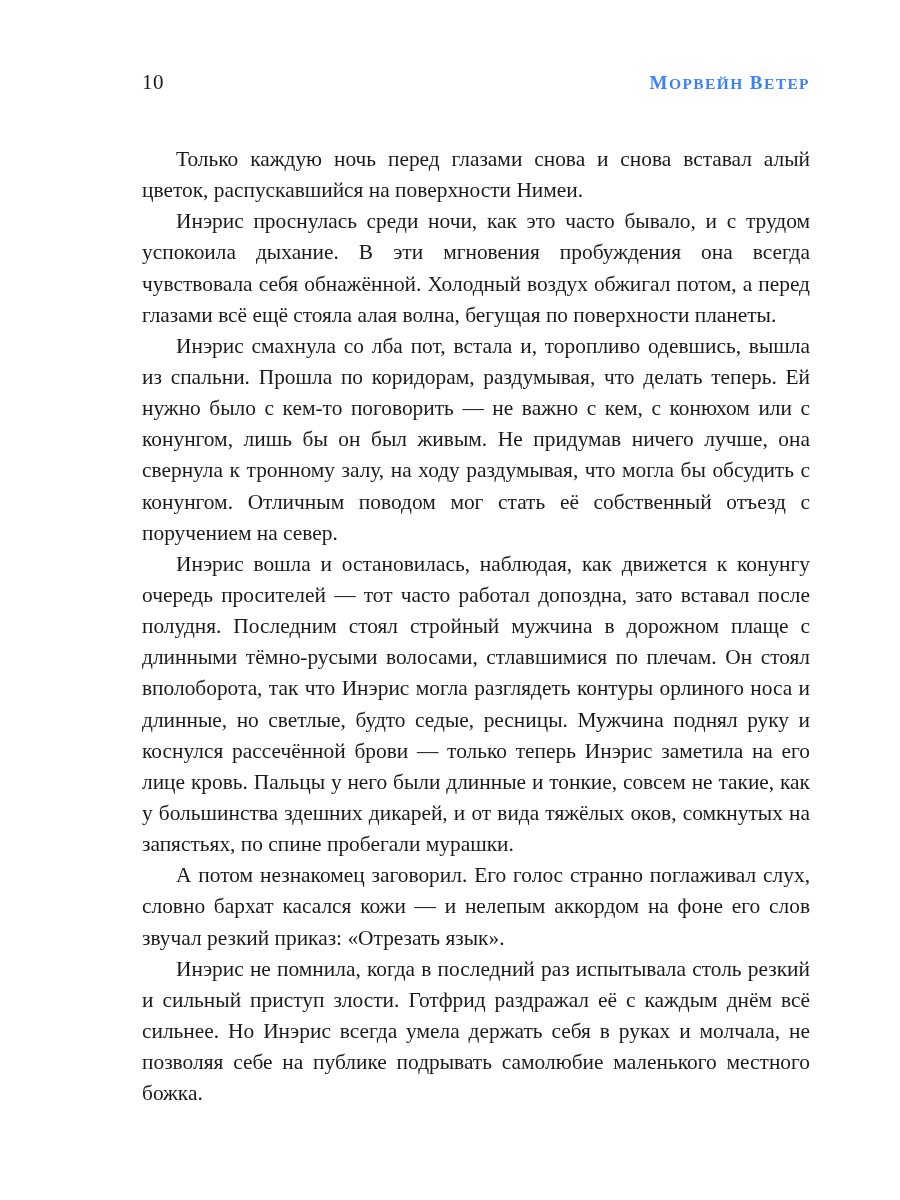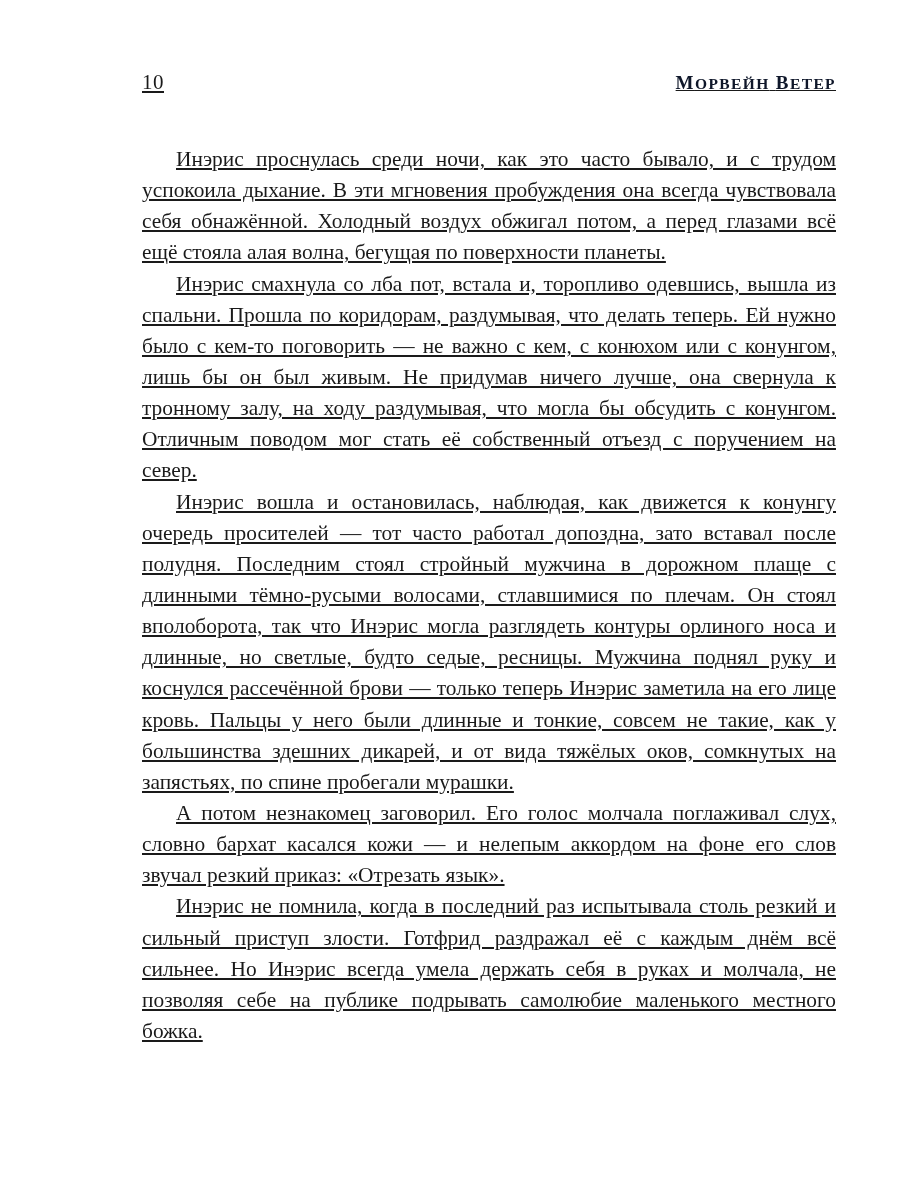--- a/index.html
+++ b/index.html
@@ -12,42 +12,41 @@
     height: 1200px;
     overflow: hidden;
     font-family: "Liberation Serif", serif;
     color: #1a1a1a;
   }
   .page {
     position: relative;
     width: 900px;
     height: 1200px;
     box-sizing: border-box;
-    padding: 70px 64px 60px 142px;
-    text-decoration: underline;
+    padding: 70px 90px 60px 142px;
   }
   .running-head {
     display: flex;
     align-items: baseline;
     justify-content: space-between;
     height: 30px;
     margin-bottom: 44px;
   }
   .folio {
     font-family: "Liberation Serif", serif;
     font-size: 21px;
     letter-spacing: 0.5px;
     color: #1a1a1a;
   }
   .author-head {
     font-family: "Liberation Serif", serif;
     font-size: 19px;
     font-weight: bold;
     letter-spacing: 1.4px;
-    color: #0f172a;
+    color: #3b82f6;
     text-transform: none;
     margin-left: 8px;
   }
   .author-head .small-caps {
     font-size: 15.5px;
   }
   .body-text {
     font-size: 21.4px;
     line-height: 1.455;
     text-align: justify;
@@ -70,20 +69,21 @@
 
   <div class="running-head">
     <div class="folio">10</div>
     <div class="author-head">
       <span>М</span><span class="small-caps">ОРВЕЙН</span>
       <span>В</span><span class="small-caps">ЕТЕР</span>
     </div>
   </div>
 
   <div class="body-text">
+    <p>Только каждую ночь перед глазами снова и снова вставал алый цветок, распускавшийся на поверхности Нимеи.</p>
     <p>Инэрис проснулась среди ночи, как это часто бывало, и с трудом успокоила дыхание. В эти мгновения пробуждения она всегда чувствовала себя обнажённой. Холодный воздух обжигал потом, а перед глазами всё ещё стояла алая волна, бегущая по поверхности планеты.</p>
     <p>Инэрис смахнула со лба пот, встала и, торопливо одевшись, вышла из спальни. Прошла по коридорам, раздумывая, что делать теперь. Ей нужно было с кем-то поговорить — не важно с кем, с конюхом или с конунгом, лишь бы он был живым. Не придумав ничего лучше, она свернула к тронному залу, на ходу раздумывая, что могла бы обсудить с конунгом. Отличным поводом мог стать её собственный отъезд с поручением на север.</p>
     <p>Инэрис вошла и остановилась, наблюдая, как движется к конунгу очередь просителей — тот часто работал допоздна, зато вставал после полудня. Последним стоял стройный мужчина в дорожном плаще с длинными тёмно-русыми волосами, стлавшимися по плечам. Он стоял вполоборота, так что Инэрис могла разглядеть контуры орлиного носа и длинные, но светлые, будто седые, ресницы. Мужчина поднял руку и коснулся рассечённой брови — только теперь Инэрис заметила на его лице кровь. Пальцы у него были длинные и тонкие, совсем не такие, как у большинства здешних дикарей, и от вида тяжёлых оков, сомкнутых на запястьях, по спине пробегали мурашки.</p>
-    <p>А потом незнакомец заговорил. Его голос молчала поглаживал слух, словно бархат касался кожи — и нелепым аккордом на фоне его слов звучал резкий приказ: «Отрезать язык».</p>
+    <p>А потом незнакомец заговорил. Его голос странно поглаживал слух, словно бархат касался кожи — и нелепым аккордом на фоне его слов звучал резкий приказ: «Отрезать язык».</p>
     <p>Инэрис не помнила, когда в последний раз испытывала столь резкий и сильный приступ злости. Готфрид раздражал её с каждым днём всё сильнее. Но Инэрис всегда умела держать себя в руках и молчала, не позволяя себе на публике подрывать самолюбие маленького местного божка.</p>
   </div>
 
 </div>
 
 </body></html>

